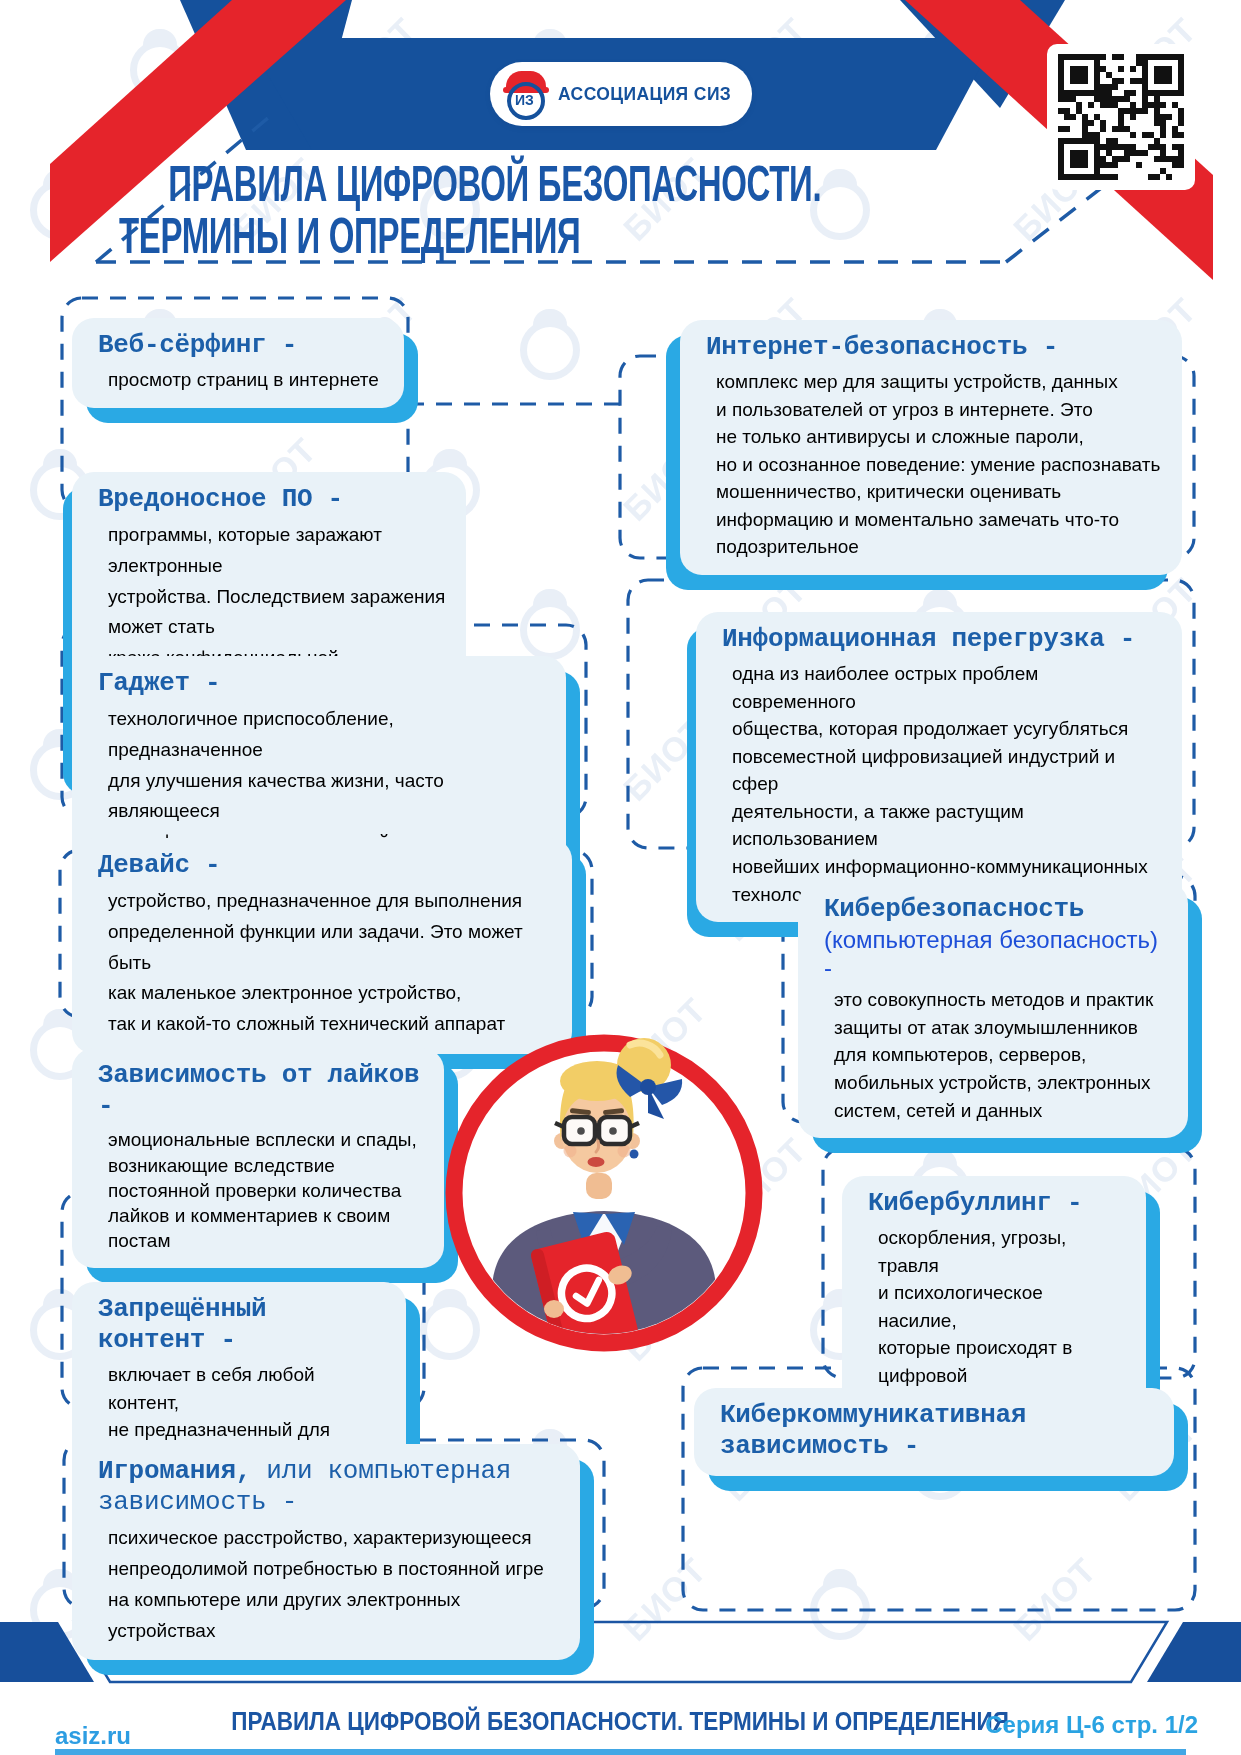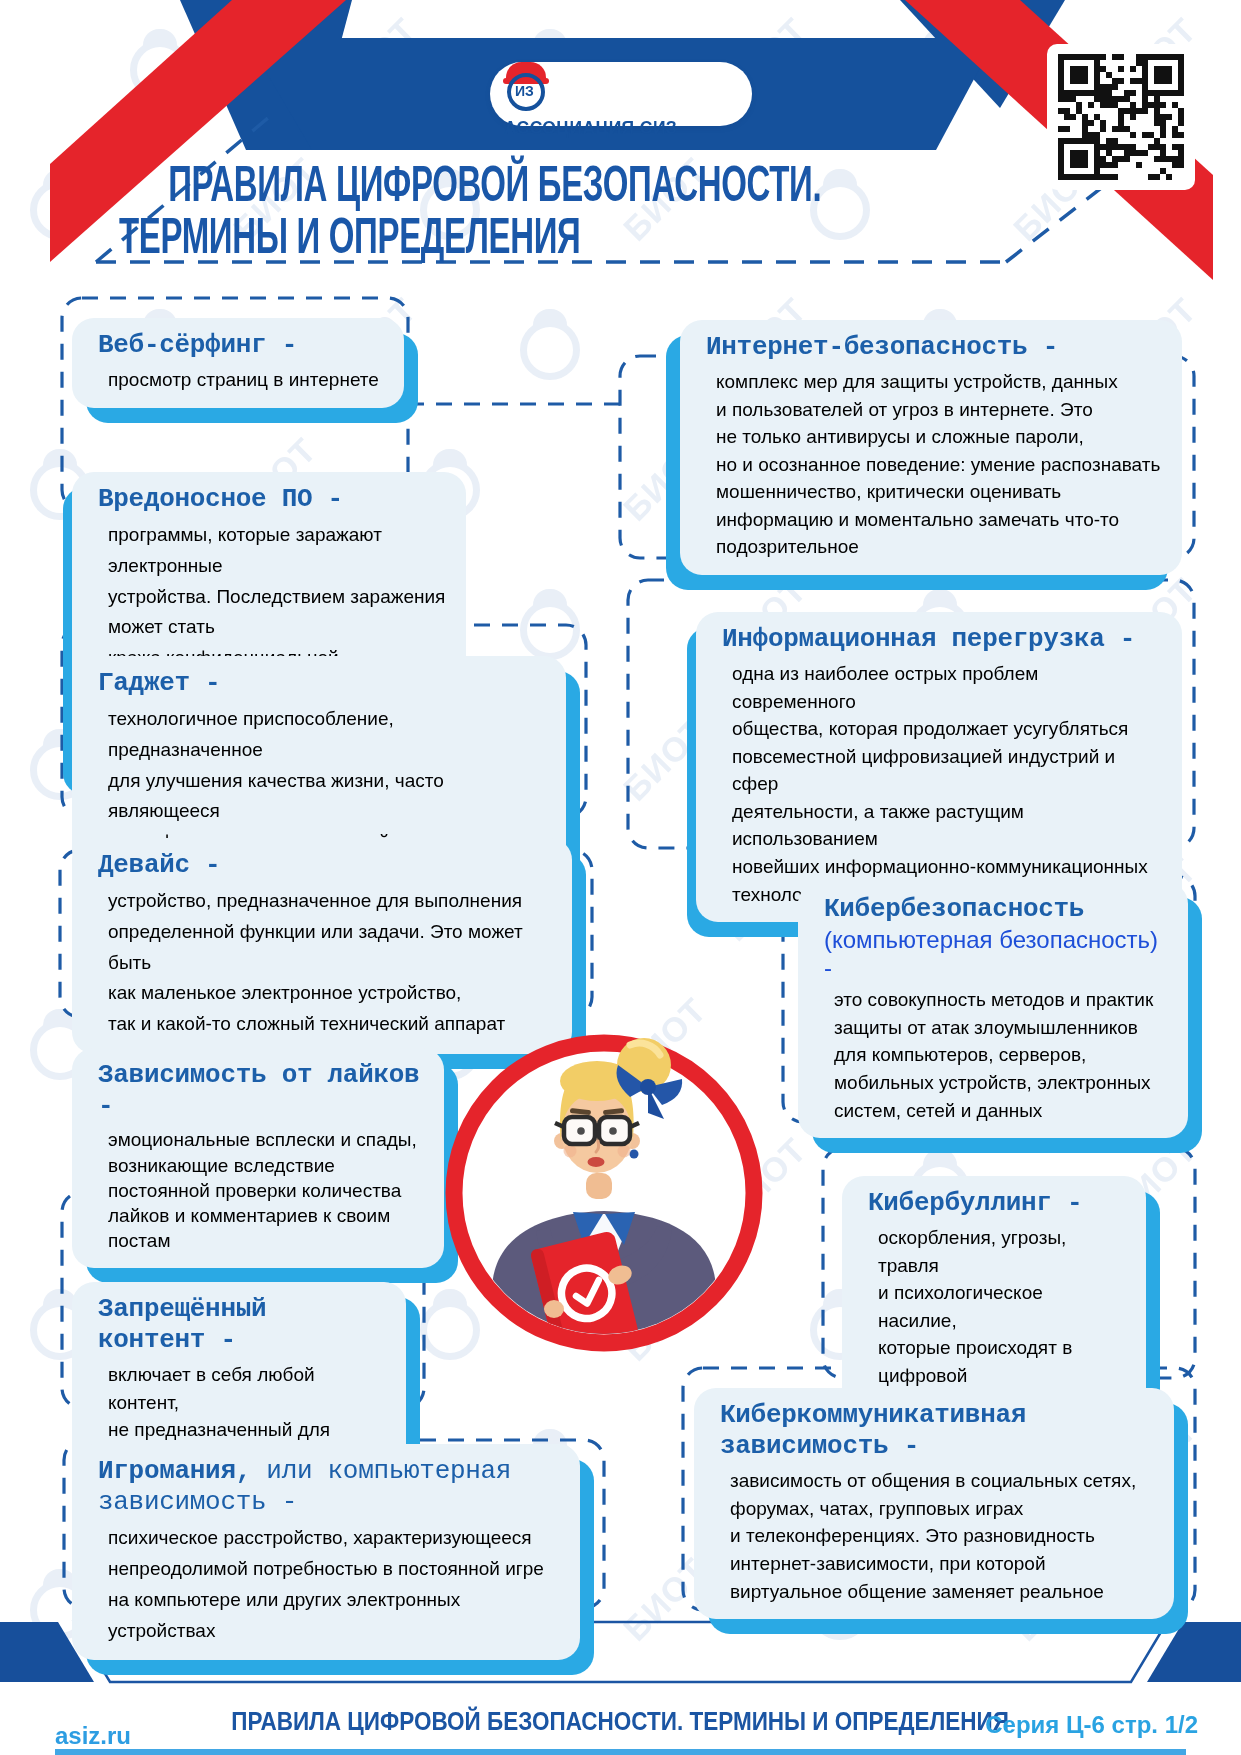--- a/index.html
+++ b/index.html
@@ -8,22 +8,22 @@
   
   #wm{position:absolute;inset:0;z-index:1;pointer-events:none;color:#e9eff7;}
   .wm-t{position:absolute;font-weight:bold;font-size:34px;transform:rotate(-45deg);letter-spacing:1px;}
   .wm-l{position:absolute;width:46px;height:46px;border:7px solid #e9eff7;border-radius:50%;}
   .wm-l::before{content:'';position:absolute;left:6px;top:-18px;width:34px;height:18px;background:#e9eff7;
                 border-radius:17px 17px 2px 2px;}
   
   #decor{position:absolute;left:0;top:0;z-index:2;pointer-events:none;}
   
   .pill{position:absolute;left:490px;top:62px;width:262px;height:64px;background:#fff;border-radius:34px;
-        z-index:5;display:flex;align-items:flex-start;gap:10px;padding-left:14px;box-sizing:border-box;
-        box-shadow:0 2px 5px rgba(20,60,120,.18);flex-direction:column;}
+        z-index:5;display:flex;align-items:center;gap:10px;padding-left:14px;box-sizing:border-box;
+        box-shadow:0 2px 5px rgba(20,60,120,.18);}
   .logo{width:44px;height:46px;position:relative;flex:0 0 auto;}
   .logo .circ{position:absolute;left:3px;top:11px;width:30px;height:30px;border:4px solid #15519c;border-radius:50%;}
   .logo .circ span{position:absolute;left:4px;top:6px;font-size:14px;font-weight:bold;color:#15519c;}
   .logo .helm{position:absolute;left:2px;top:0;width:40px;height:18px;background:#e5242b;border-radius:19px 19px 3px 3px;}
   .logo .helm::after{content:'';position:absolute;left:-3px;right:-3px;bottom:-4px;height:6px;background:#e5242b;border-radius:3px;}
   .pill .ptxt{font-size:17.5px;font-weight:bold;color:#15519c;letter-spacing:.4px;}
   .main-title{position:absolute;left:0;right:0;top:158px;z-index:5;text-align:left;color:#1a57a8;
               font-weight:bold;font-size:50px;line-height:52px;}
   .main-title span{display:inline-block;transform:scaleX(.66);white-space:nowrap;letter-spacing:-.5px;}
   
@@ -399,25 +399,20 @@
   </div>
   <div class="card lh-med sh-r" style="left:842px;top:1176px;width:304px">
     <div class="term">Кибербуллинг -</div>
     <div class="def">оскорбления, угрозы, травля
 и психологическое насилие,
 которые происходят в цифровой
 среде</div>
   </div>
   <div class="card lh-med sh-r" style="left:694px;top:1388px;width:480px">
     <div class="term">Киберкоммуникативная зависимость -</div>
-    <div class="def">зависимость от общения в социальных сетях,
-форумах, чатах, групповых играх
-и телеконференциях. Это разновидность
-интернет-зависимости, при которой
-виртуальное общение заменяет реальное</div>
   </div>
 
   <svg id="illus" width="340" height="340" viewBox="0 0 340 340">
     <defs>
         <clipPath id="bodyclip">
           <circle cx="170" cy="170" r="141"></circle>
         </clipPath>
       </defs>
     <circle cx="170" cy="170" r="150" fill="#ffffff" stroke="#e5242b" stroke-width="17"></circle>
     <g clip-path="url(#bodyclip)">

